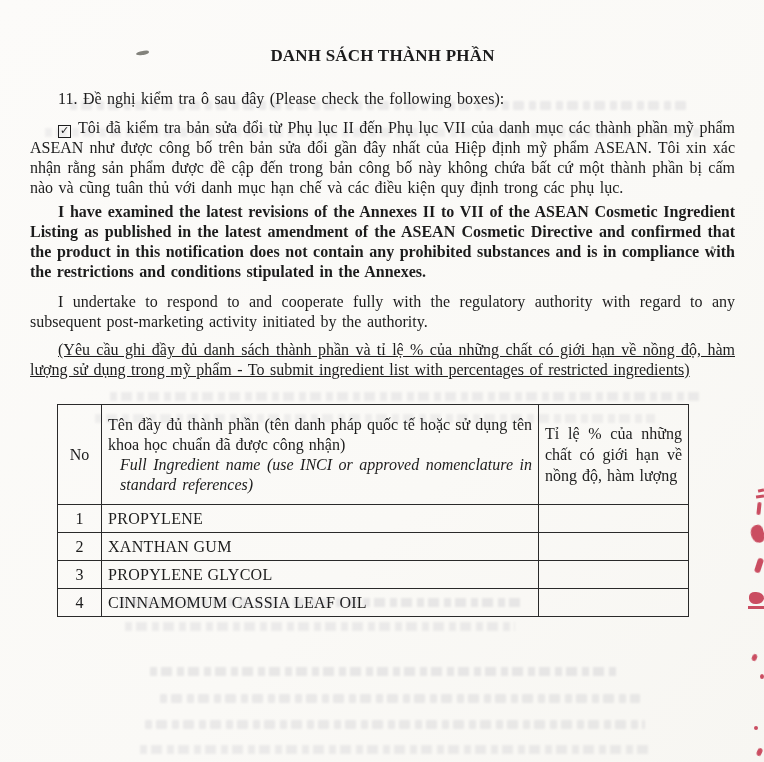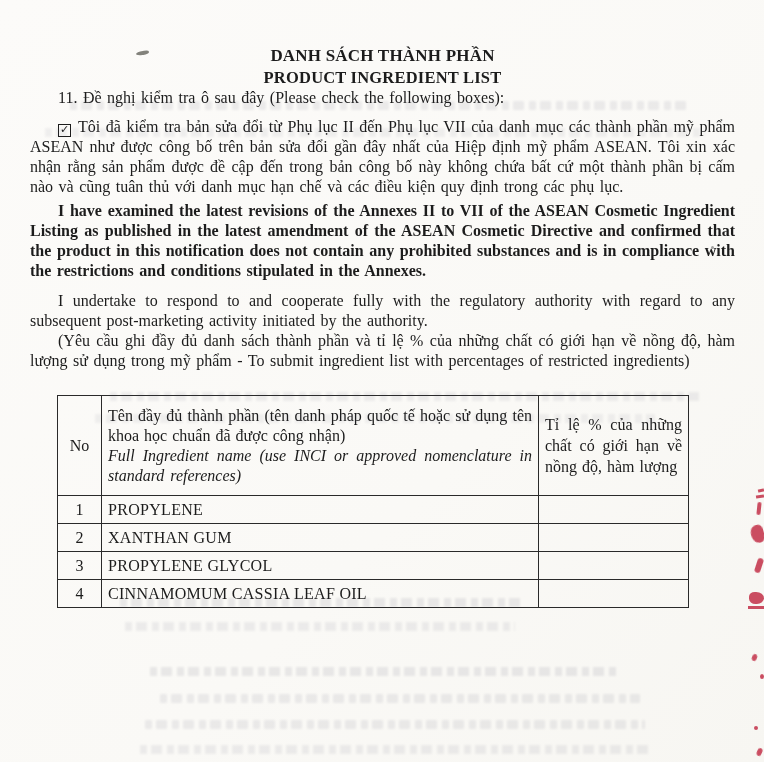--- a/index.html
+++ b/index.html
@@ -27,31 +27,31 @@
     margin:2px 0 0 0;
     text-align:center;font-weight:bold;font-size:16.5px;line-height:20px;
     letter-spacing:.2px;
   }
   p.para{
     margin:0;text-align:justify;
     font-size:16px;line-height:20px;
     text-indent:28px;
     word-spacing:1.5px;
   }
-  p.p11{}
+  p.p11{margin-top:23px;}
   p.check1{margin-top:9px;}
   p.eng1{margin-top:4px;font-weight:bold;}
   p.check2{margin-top:2px;}
   p.eng2{margin-top:10px;}
   .section-heading{
     margin:30px 0 0 0;
     padding-left:28px;
     font-size:16px;line-height:20px;font-weight:bold;
   }
-  p.note{}
+  p.note{margin-top:8px;text-decoration:underline;}
   .checkbox{
     display:inline-block;width:11px;height:11px;
     border:1.6px solid #1c1c1c;
     font-size:11px;line-height:10px;text-align:center;
     vertical-align:-1px;margin-right:7px;
     text-indent:0;
     font-family:"DejaVu Sans",sans-serif;
   }
   table.ing{
     border-collapse:collapse;
@@ -66,21 +66,21 @@
     vertical-align:middle;
     font-size:16px;
     overflow:hidden;
   }
   col.c-no{width:44px;}
   col.c-name{width:437px;}
   col.c-pct{width:150px;}
   th.h-no{text-align:center;font-size:16px;}
   th.h-name{text-align:justify;font-size:15px;line-height:20px;height:95px;vertical-align:middle;}
   th.h-name .vi{display:block;text-align:justify;word-spacing:1px;}
-  th.h-name .en{display:block;text-align:justify;font-style:italic;word-spacing:2px;}
+  th.h-name .en{display:block;text-align:justify;font-style:italic;word-spacing:2px;margin-left:12px;}
   th.h-pct{text-align:justify;font-size:15px;line-height:21px;word-spacing:1px;}
   td.r-no{text-align:center;height:23px;}
   td.r-name{text-align:left;letter-spacing:.3px;}
   td.r-pct{}
   
   .artifact{position:absolute;pointer-events:none;}
   .smudge-top{
     left:136px;top:51px;width:13px;height:4px;
     background:#5a5a52;border-radius:60% 40% 50% 50%;
     transform:rotate(-8deg);opacity:.75;
@@ -95,21 +95,20 @@
   }
 </style>
 </head>
 <body>
 
 <div class="page">
 
   <div class="content">
 
     <h1 class="doc-title">DANH SÁCH THÀNH PHẦN</h1>
-    <h2 class="doc-subtitle">PRODUCT INGREDIENT LIST</h2>
 
     <p class="para p11">11. Đề nghị kiểm tra ô sau đây (Please check the following boxes):</p>
 
     <p class="para check1"><span class="checkbox"><span>✓</span></span><span>Tôi đã kiểm tra bản sửa đổi từ Phụ lục II đến Phụ lục VII của danh mục các thành phần mỹ phẩm ASEAN như được công bố trên bản sửa đổi gần đây nhất của Hiệp định mỹ phẩm ASEAN. Tôi xin xác nhận rằng sản phẩm được đề cập đến trong bản công bố này không chứa bất cứ một thành phần bị cấm nào và cũng tuân thủ với danh mục hạn chế và các điều kiện quy định trong các phụ lục.</span></p>
 
     <p class="para eng1">I have examined the latest revisions of the Annexes II to VII of the ASEAN Cosmetic Ingredient Listing as published in the latest amendment of the ASEAN Cosmetic Directive and confirmed that the product in this notification does not contain any prohibited substances and is in compliance with the restrictions and conditions stipulated in the Annexes.</p>
 
 
     <p class="para eng2">I undertake to respond to and cooperate fully with the regulatory authority with regard to any subsequent post-marketing activity initiated by the authority.</p>
 

